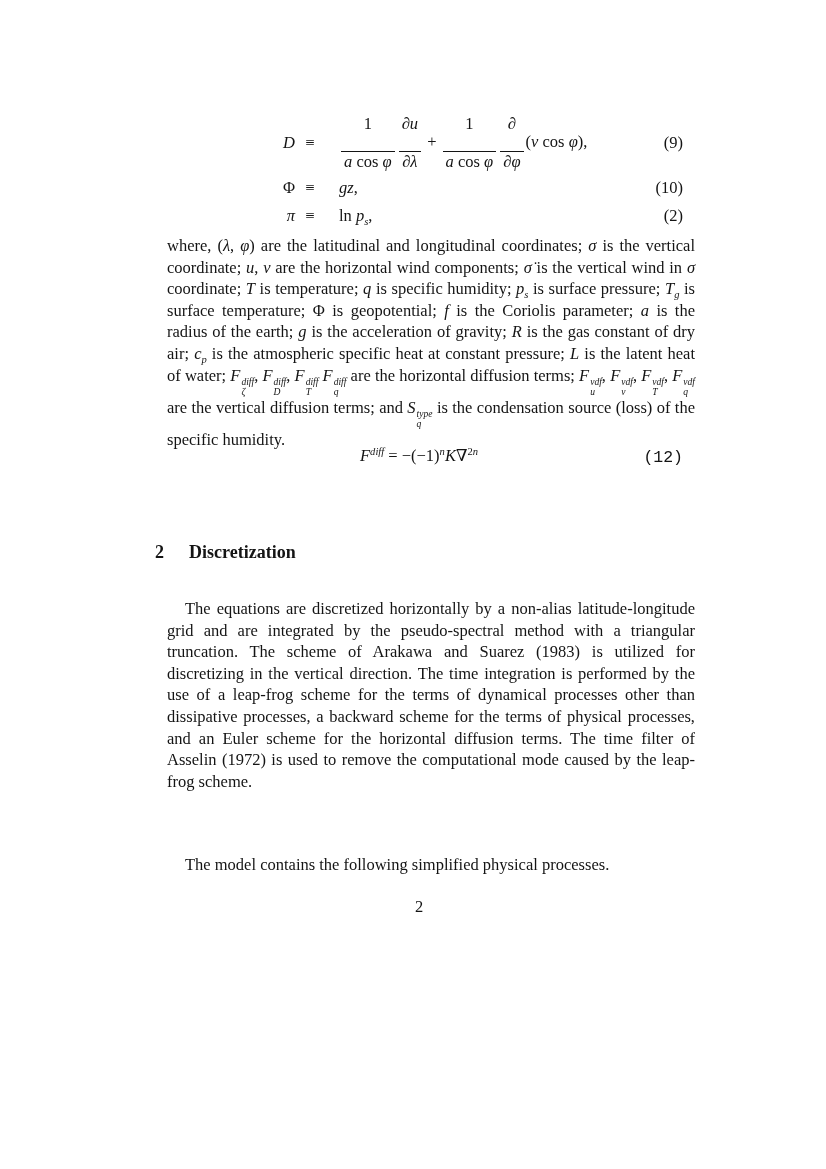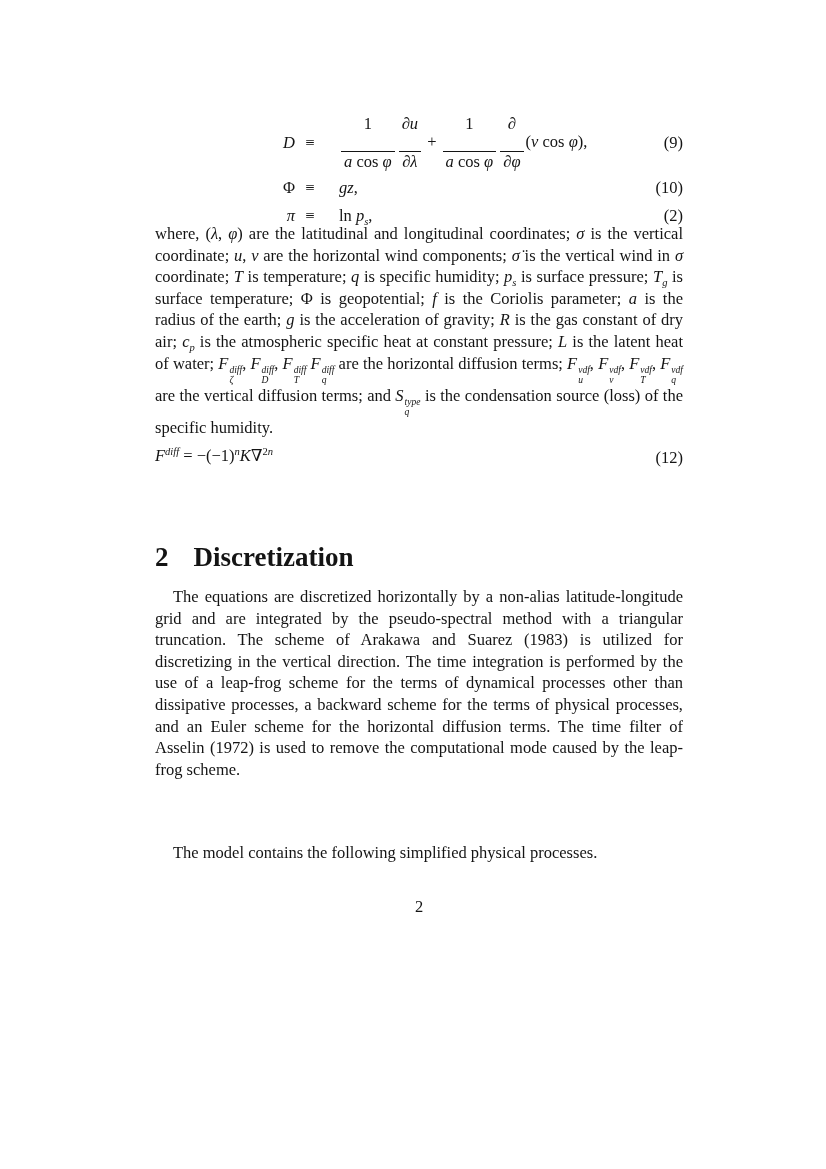--- a/index.html
+++ b/index.html
@@ -6,21 +6,21 @@
   .page{
     position:relative;
     width:826px;height:1169px;
     background:#ffffff;
     color:#141414;
     font-family:"Liberation Serif","DejaVu Serif",serif;
     font-size:16.5px;
     overflow:hidden;
   }
   .block{position:absolute;left:155px;width:528px;}
-  .para{margin:0;text-align:justify;line-height:21.6px;}
+  .para{margin:12px;text-align:justify;line-height:21.6px;}
   .indent{text-indent:18px;}
   .i{font-style:italic;}
   .sup{vertical-align:super;font-size:0.64em;line-height:0;}
   .sub{vertical-align:sub;font-size:0.64em;line-height:0;}
   
   .m{display:inline-block;white-space:nowrap;}
   .ss{
     display:inline-flex;flex-direction:column;
     vertical-align:-0.42em;
     font-size:0.58em;line-height:1.05;
@@ -32,24 +32,24 @@
   .frac .num{display:block;padding:0 3px;line-height:1.2;}
   .frac .den{display:block;border-top:1px solid #141414;padding:0 3px;line-height:1.25;margin-top:17px;}
   
   .eq-row{display:flex;align-items:center;min-height:24px;margin-bottom:4px;}
   .eq-row.tall{min-height:44px;}
   .eq-lhs{width:140px;text-align:right;}
   .eq-rel{width:30px;text-align:center;}
   .eq-rhs{padding-left:14px;}
   .eq-no{margin-left:auto;}
   
-  .display-eq{position:absolute;}
-  .display-eq .eq-no{position:absolute;right:0;top:2px;margin:0;}
+  .display-eq{text-align:center;position:absolute;}
+  .display-eq .eq-no{position:absolute;right:0;top:2px;margin:0;font-family:Liberation Mono, monospace;}
   
-  .heading{font-weight:bold;font-size:27px;line-height:1.15;}
+  .heading{font-weight:bold;font-size:18px;line-height:1.15;}
   .h-num{display:inline-block;margin-right:25px;}
   .pageno{text-align:center;}
 </style>
 </head>
 <body>
 
 <div class="page">
 
   <div class="block" style="top:114px">
     <div class="eq-row tall">

